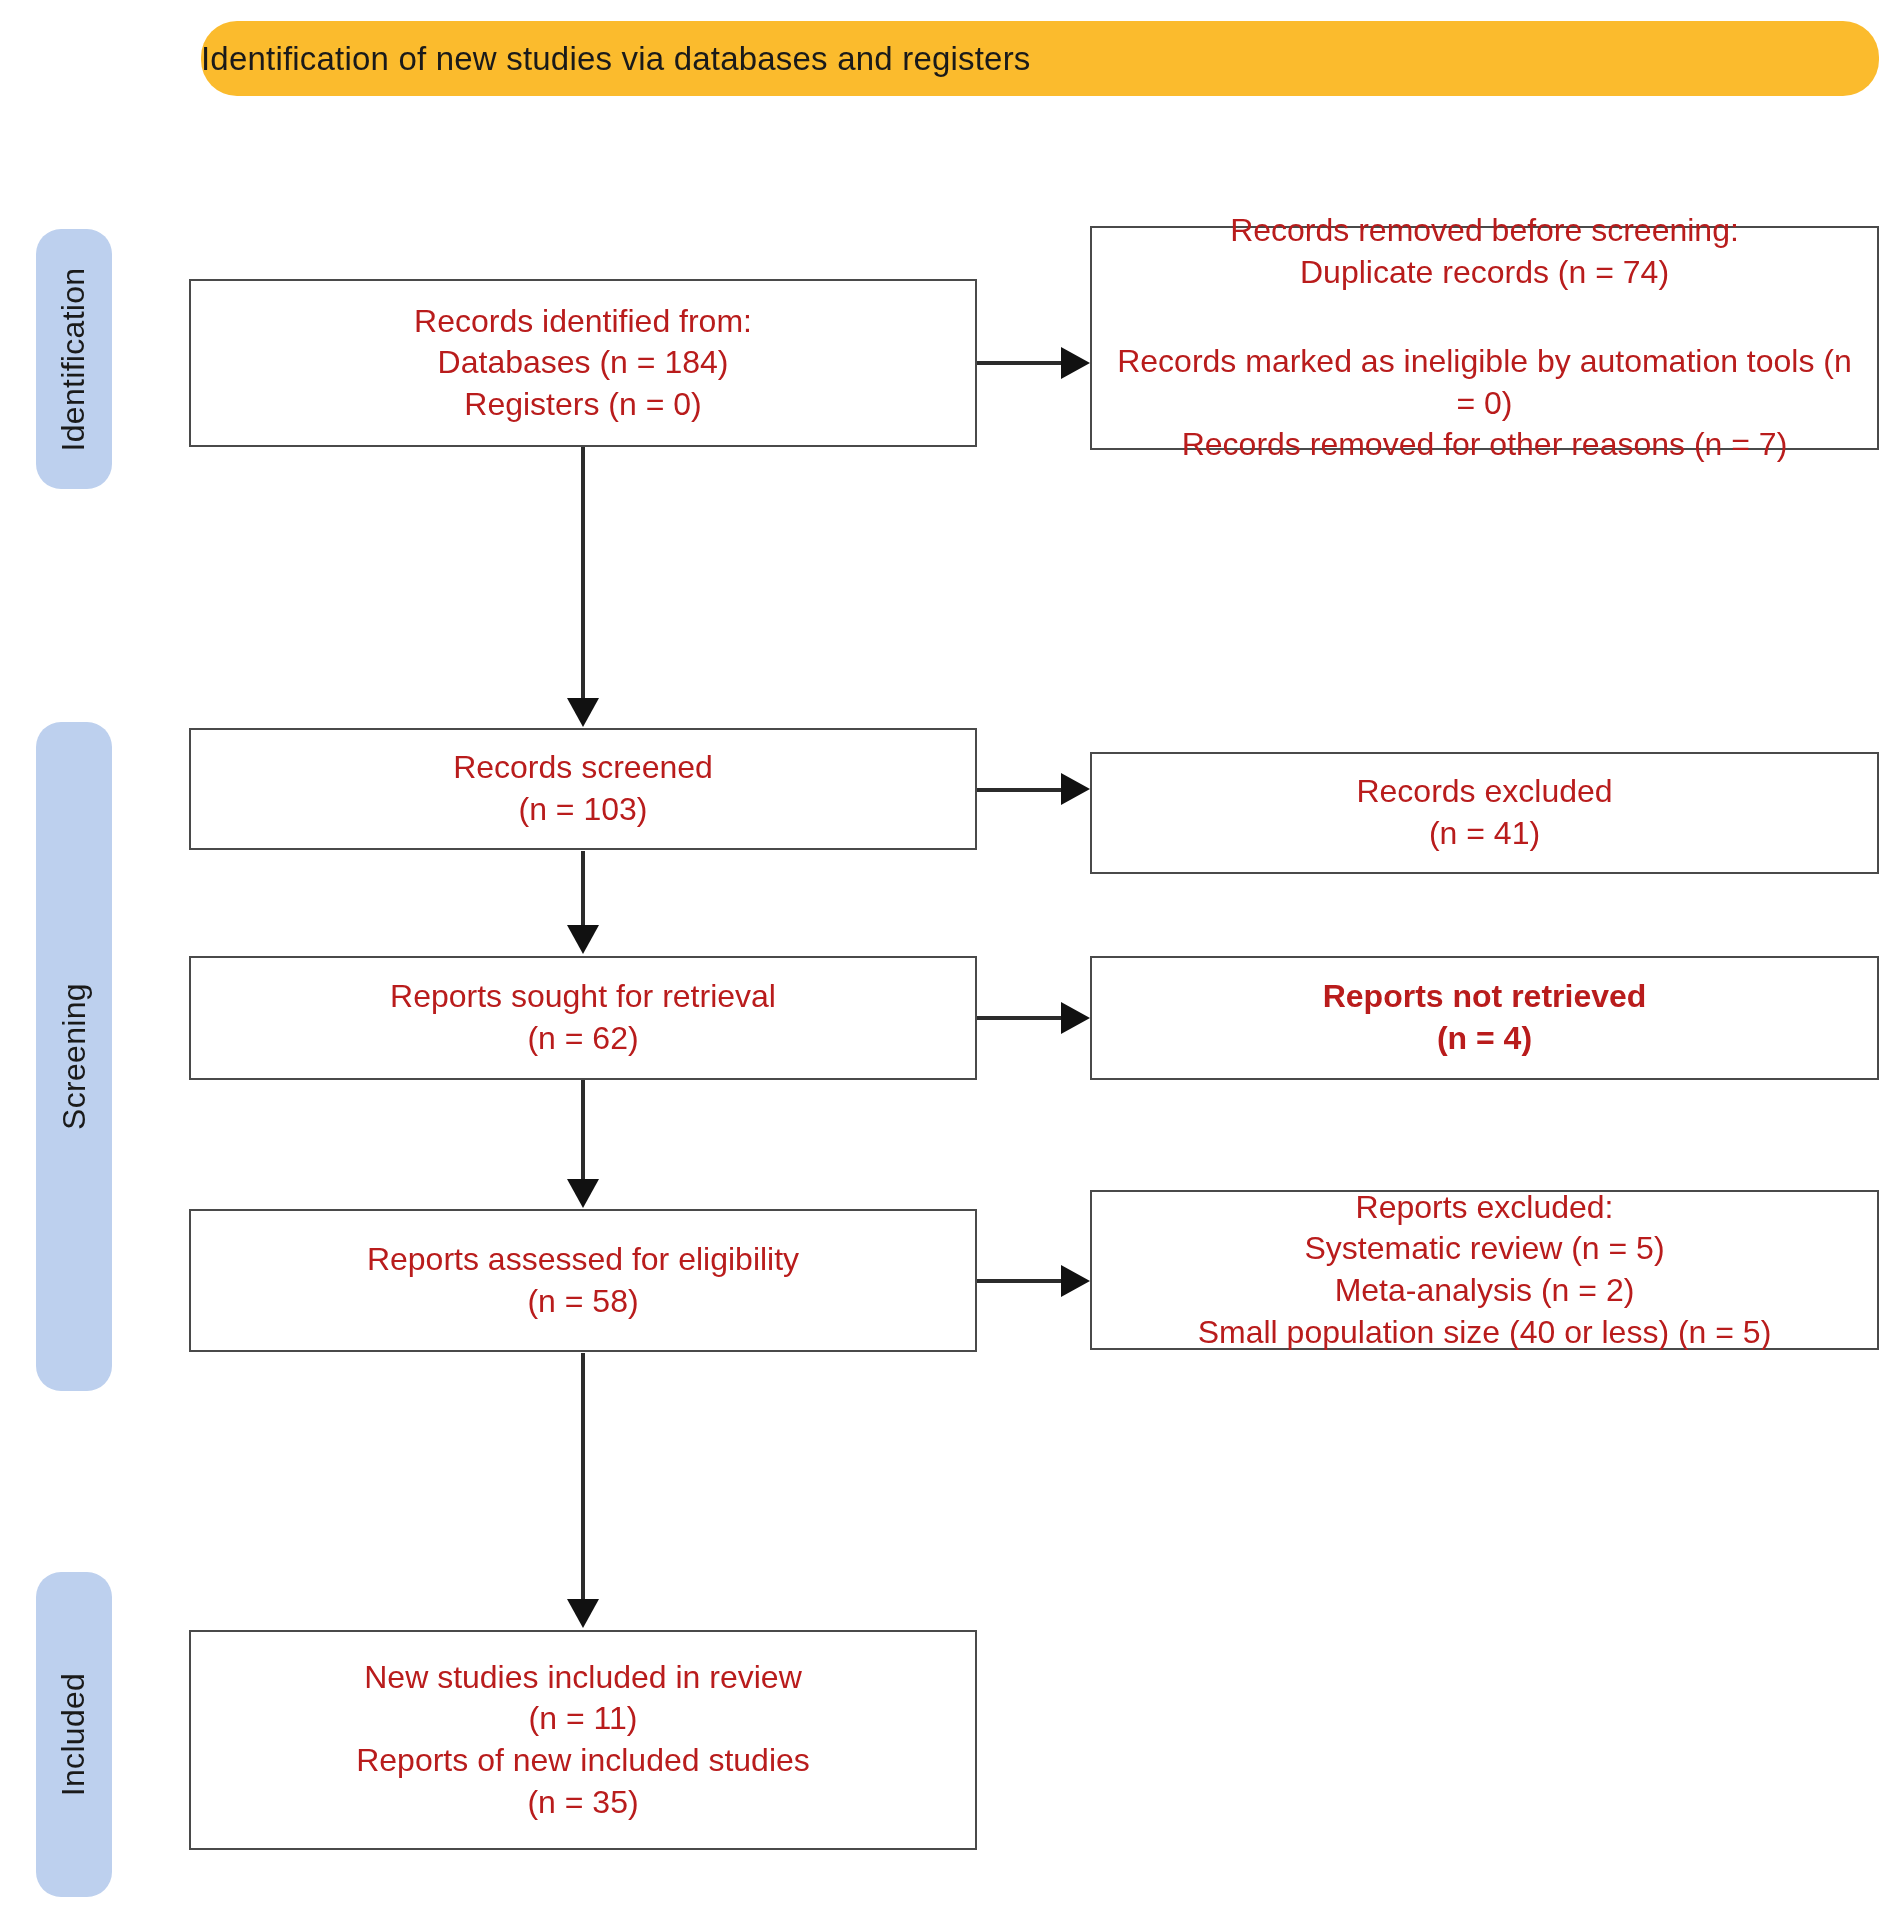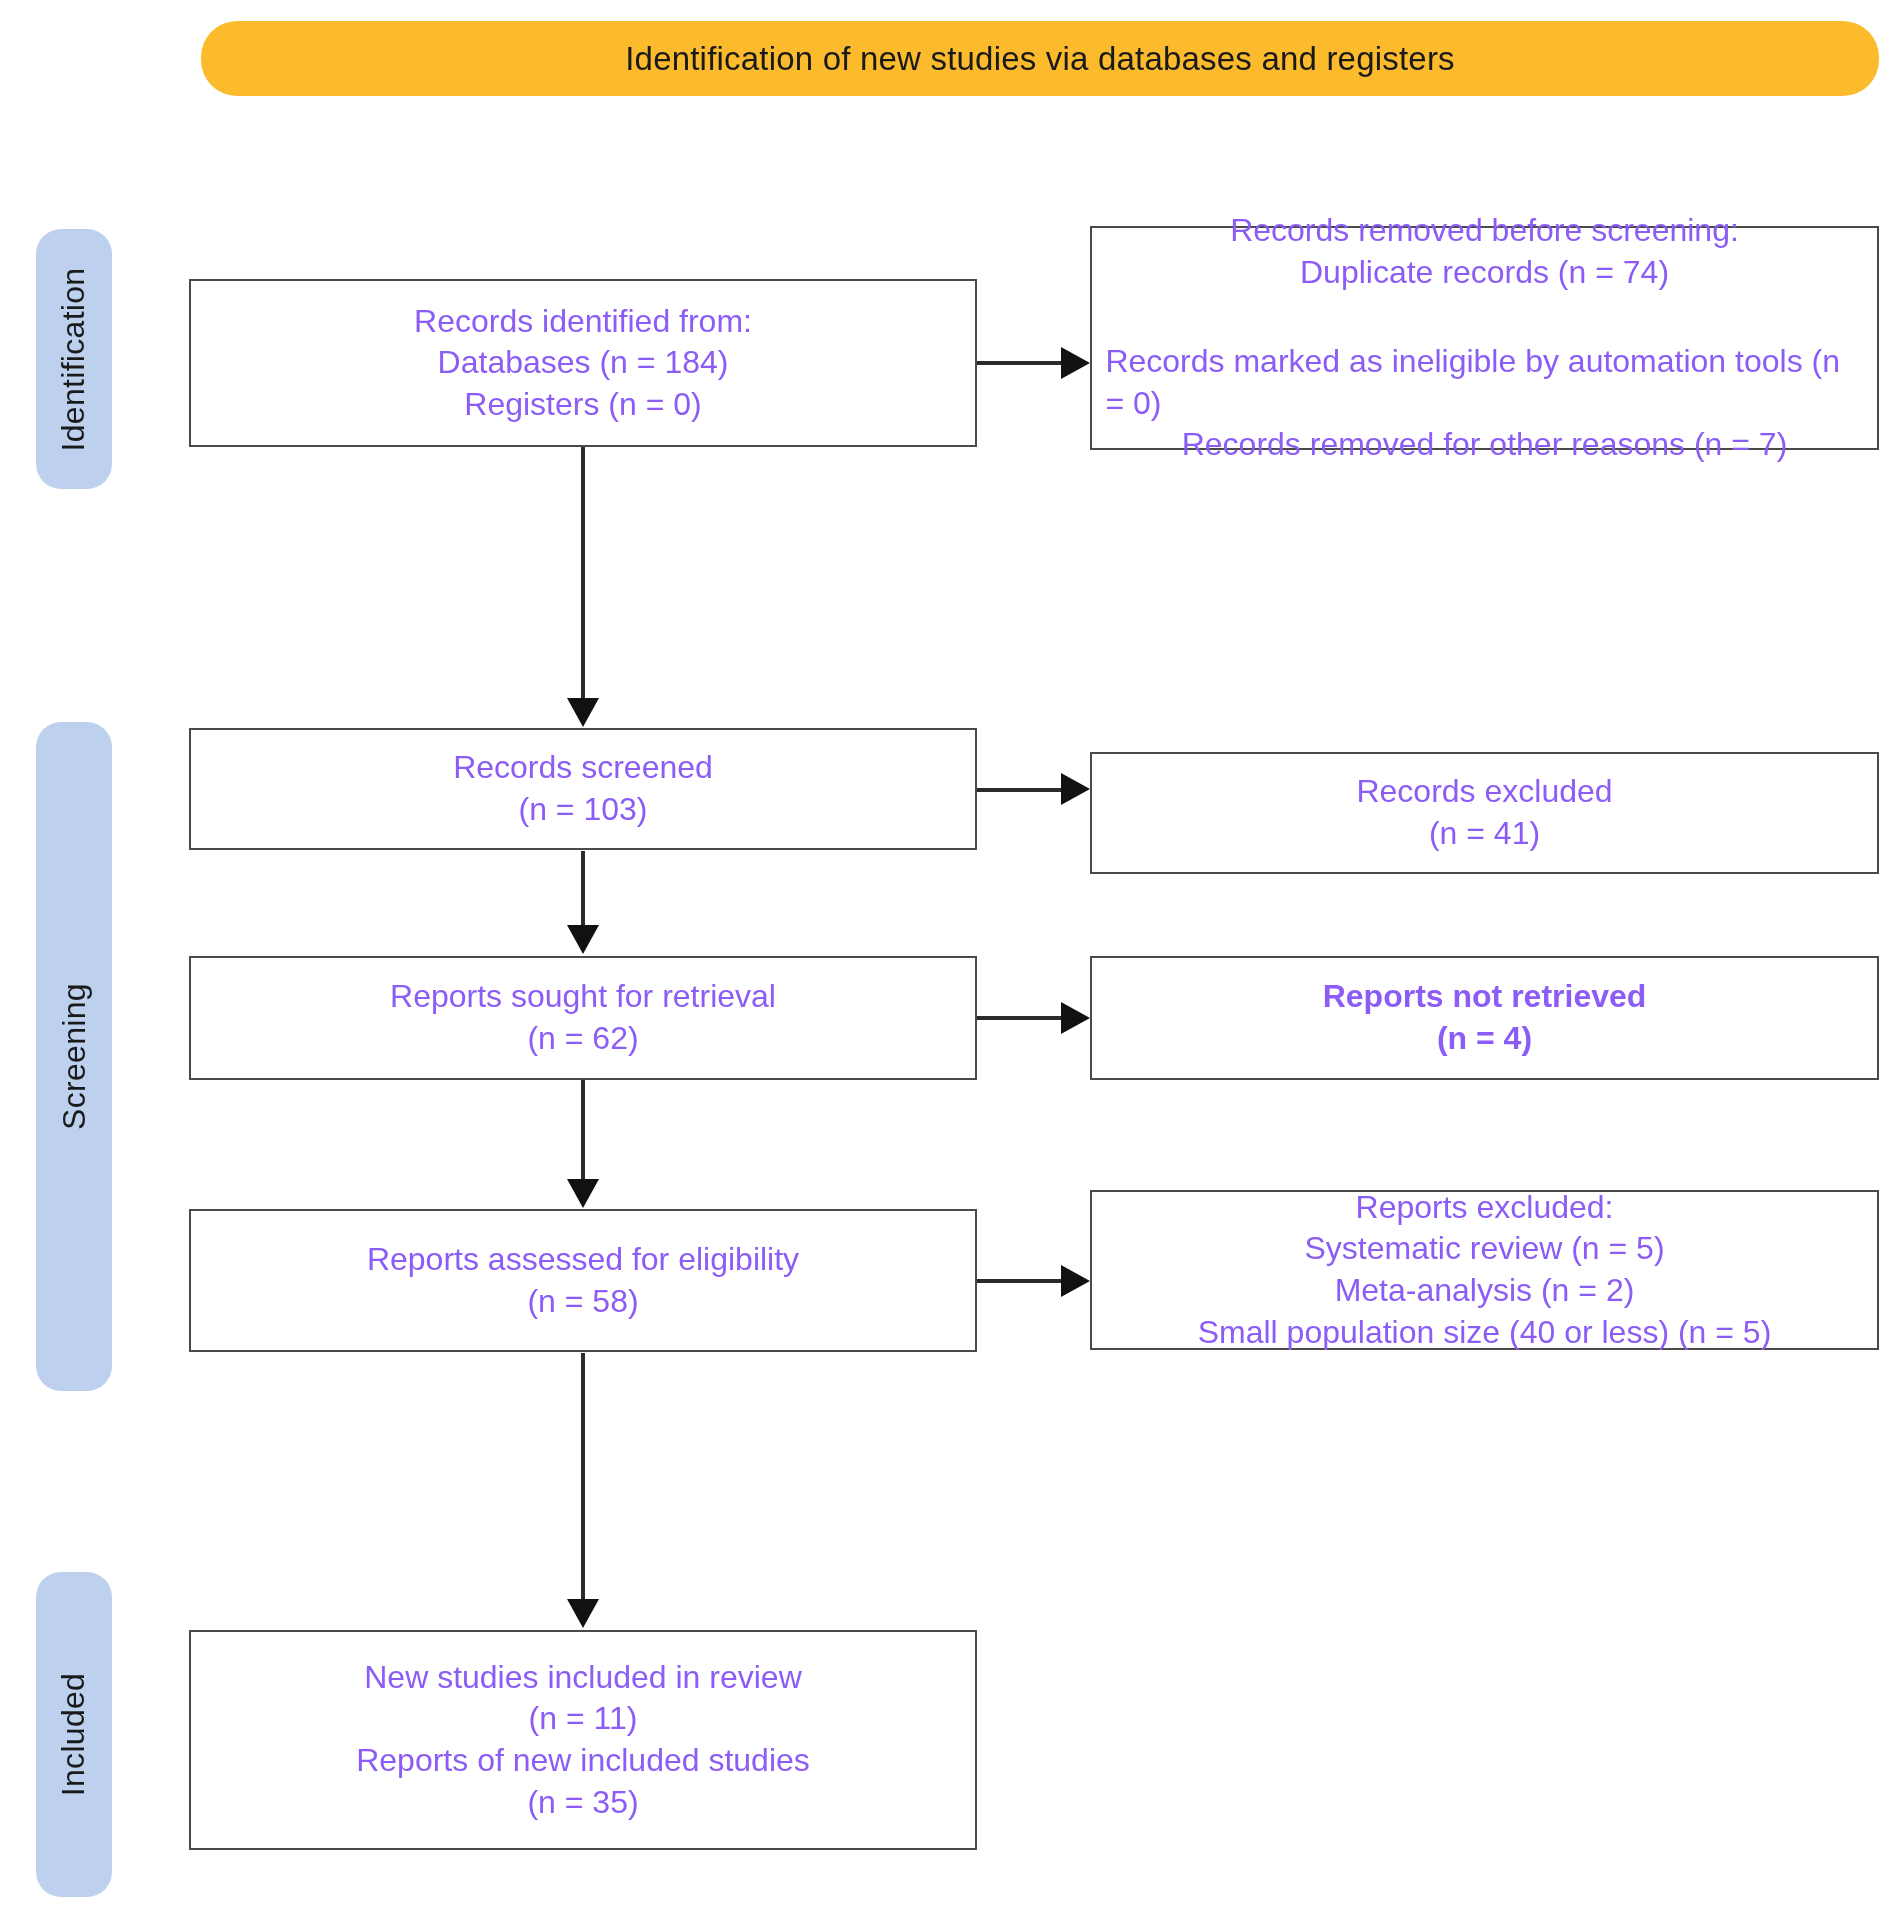--- a/index.html
+++ b/index.html
@@ -25,21 +25,20 @@
   .banner {
     position: absolute;
     left: 201px;
     top: 21px;
     width: 1678px;
     height: 75px;
     background: #FBBB2D;
     border-radius: 36px;
     display: flex;
     align-items: center;
-    justify-content: center;
   }
   .banner-text {
     font-size: 33px;
     color: #1a1a1a;
     letter-spacing: 0.2px;
     white-space: nowrap;
   }
 
   
   .phase {
@@ -71,21 +70,22 @@
     border: 2.9px solid #4a4a4a;
     display: flex;
     flex-direction: column;
     align-items: center;
     justify-content: center;
     padding: 3.8px 13.4px;
   }
   .box-line {
     font-size: 32px;
     line-height: 1.30;
-    color: #8b5cf6;
+    color: #b91c1c;
+    text-align: center;
     white-space: nowrap;
   }
   .box-line.wrap { white-space: normal; margin-top: 48px; }
 
   .box-left  { left: 189px;  width: 788px; }
   .box-right { left: 1090px; width: 789px; }
 
   #box-identified      { top: 279px;  height: 168px; }
   #box-removed         { top: 226px;  height: 224px; }
   #box-screened        { top: 728px;  height: 122px; }

